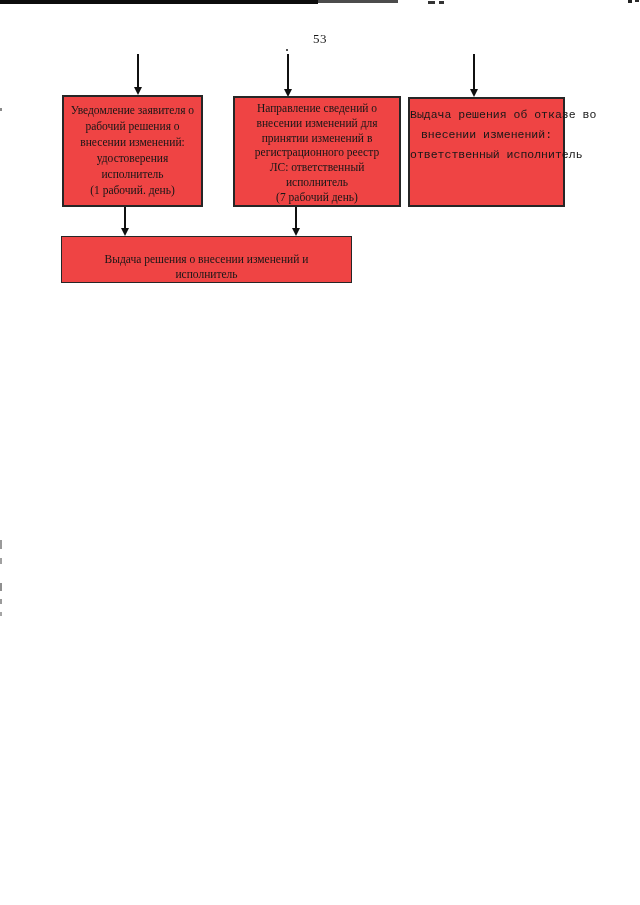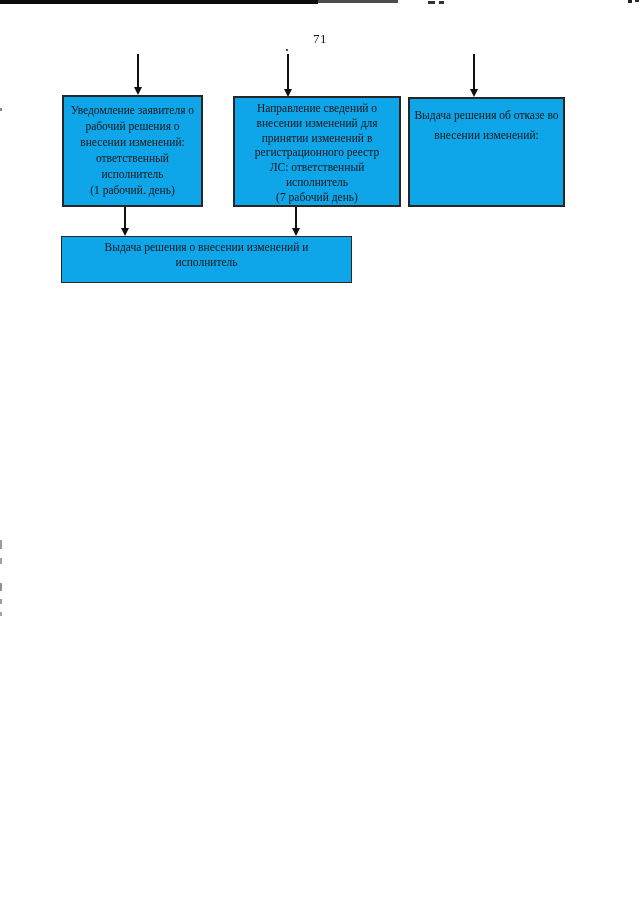--- a/index.html
+++ b/index.html
@@ -18,30 +18,30 @@
     text-align:center;
     font-size:13px;
     letter-spacing:.5px;
   }
   .flow-box{
     position:absolute;
     box-sizing:border-box;
     border:2px solid #262626;
     text-align:center;
     font-size:11.5px;
-    background:#0ea5e9;
+    background:#ef4444;
   }
   .flow-box .line{white-space:nowrap;}
   .box-1{left:62px;top:95px;width:141px;height:112px;padding-top:5px;}
   .box-1 .line{line-height:16px;}
   .box-2{left:233px;top:96px;width:168px;height:111px;padding-top:3px;}
   .box-2 .line{line-height:14.8px;}
-  .box-3{left:408px;top:97px;width:157px;height:110px;padding-top:6px;}
+  .box-3{left:408px;top:97px;width:157px;height:110px;padding-top:6px;font-family:Liberation Mono, monospace;}
   .box-3 .line{line-height:20px;}
-  .box-4{left:61px;top:236px;width:291px;height:47px;padding-top:3px;border-width:1.5px;}
+  .box-4{left:61px;top:236px;width:291px;height:47px;padding-top:15px;border-width:1.5px;}
   .box-4 .line{line-height:14.5px;}
   .arrow{
     position:absolute;
     display:flex;flex-direction:column;align-items:center;
     width:10px;
   }
   .arrow .shaft{width:1.6px;background:#101010;flex:1;}
   .arrow .head{
     width:0;height:0;
     border-left:4.5px solid transparent;
@@ -80,57 +80,58 @@
   <div class="artifact a-corner1"></div>
   <div class="artifact a-corner2"></div>
   <div class="artifact a-dot1"></div>
   <div class="artifact a-edge1"></div>
   <div class="artifact a-edge2"></div>
   <div class="artifact a-edge3"></div>
   <div class="artifact a-edge4"></div>
   <div class="artifact a-edge5"></div>
   <div class="artifact a-edge6"></div>
 
-  <div class="page-number">71</div>
+  <div class="page-number">53</div>
 
   <div class="arrow arr-1">
     <div class="shaft"></div>
     <div class="head"></div>
   </div>
   <div class="arrow arr-2">
     <div class="shaft"></div>
     <div class="head"></div>
   </div>
   <div class="arrow arr-3">
     <div class="shaft"></div>
     <div class="head"></div>
   </div>
 
   <div class="flow-box box-1">
     <div class="line">Уведомление заявителя о</div>
     <div class="line">рабочий решения о</div>
     <div class="line">внесении изменений:</div>
-    <div class="line">ответственный</div>
+    <div class="line">удостоверения</div>
     <div class="line">исполнитель</div>
     <div class="line">(1 рабочий. день)</div>
   </div>
 
   <div class="flow-box box-2">
     <div class="line">Направление сведений о</div>
     <div class="line">внесении изменений для</div>
     <div class="line">принятии изменений в</div>
     <div class="line">регистрационного реестр</div>
     <div class="line">ЛС: ответственный</div>
     <div class="line">исполнитель</div>
     <div class="line">(7 рабочий день)</div>
   </div>
 
   <div class="flow-box box-3">
     <div class="line">Выдача решения об отказе во</div>
     <div class="line">внесении изменений:</div>
+    <div class="line">ответственный исполнитель</div>
   </div>
 
   <div class="arrow arr-4">
     <div class="shaft"></div>
     <div class="head"></div>
   </div>
   <div class="arrow arr-5">
     <div class="shaft"></div>
     <div class="head"></div>
   </div>

